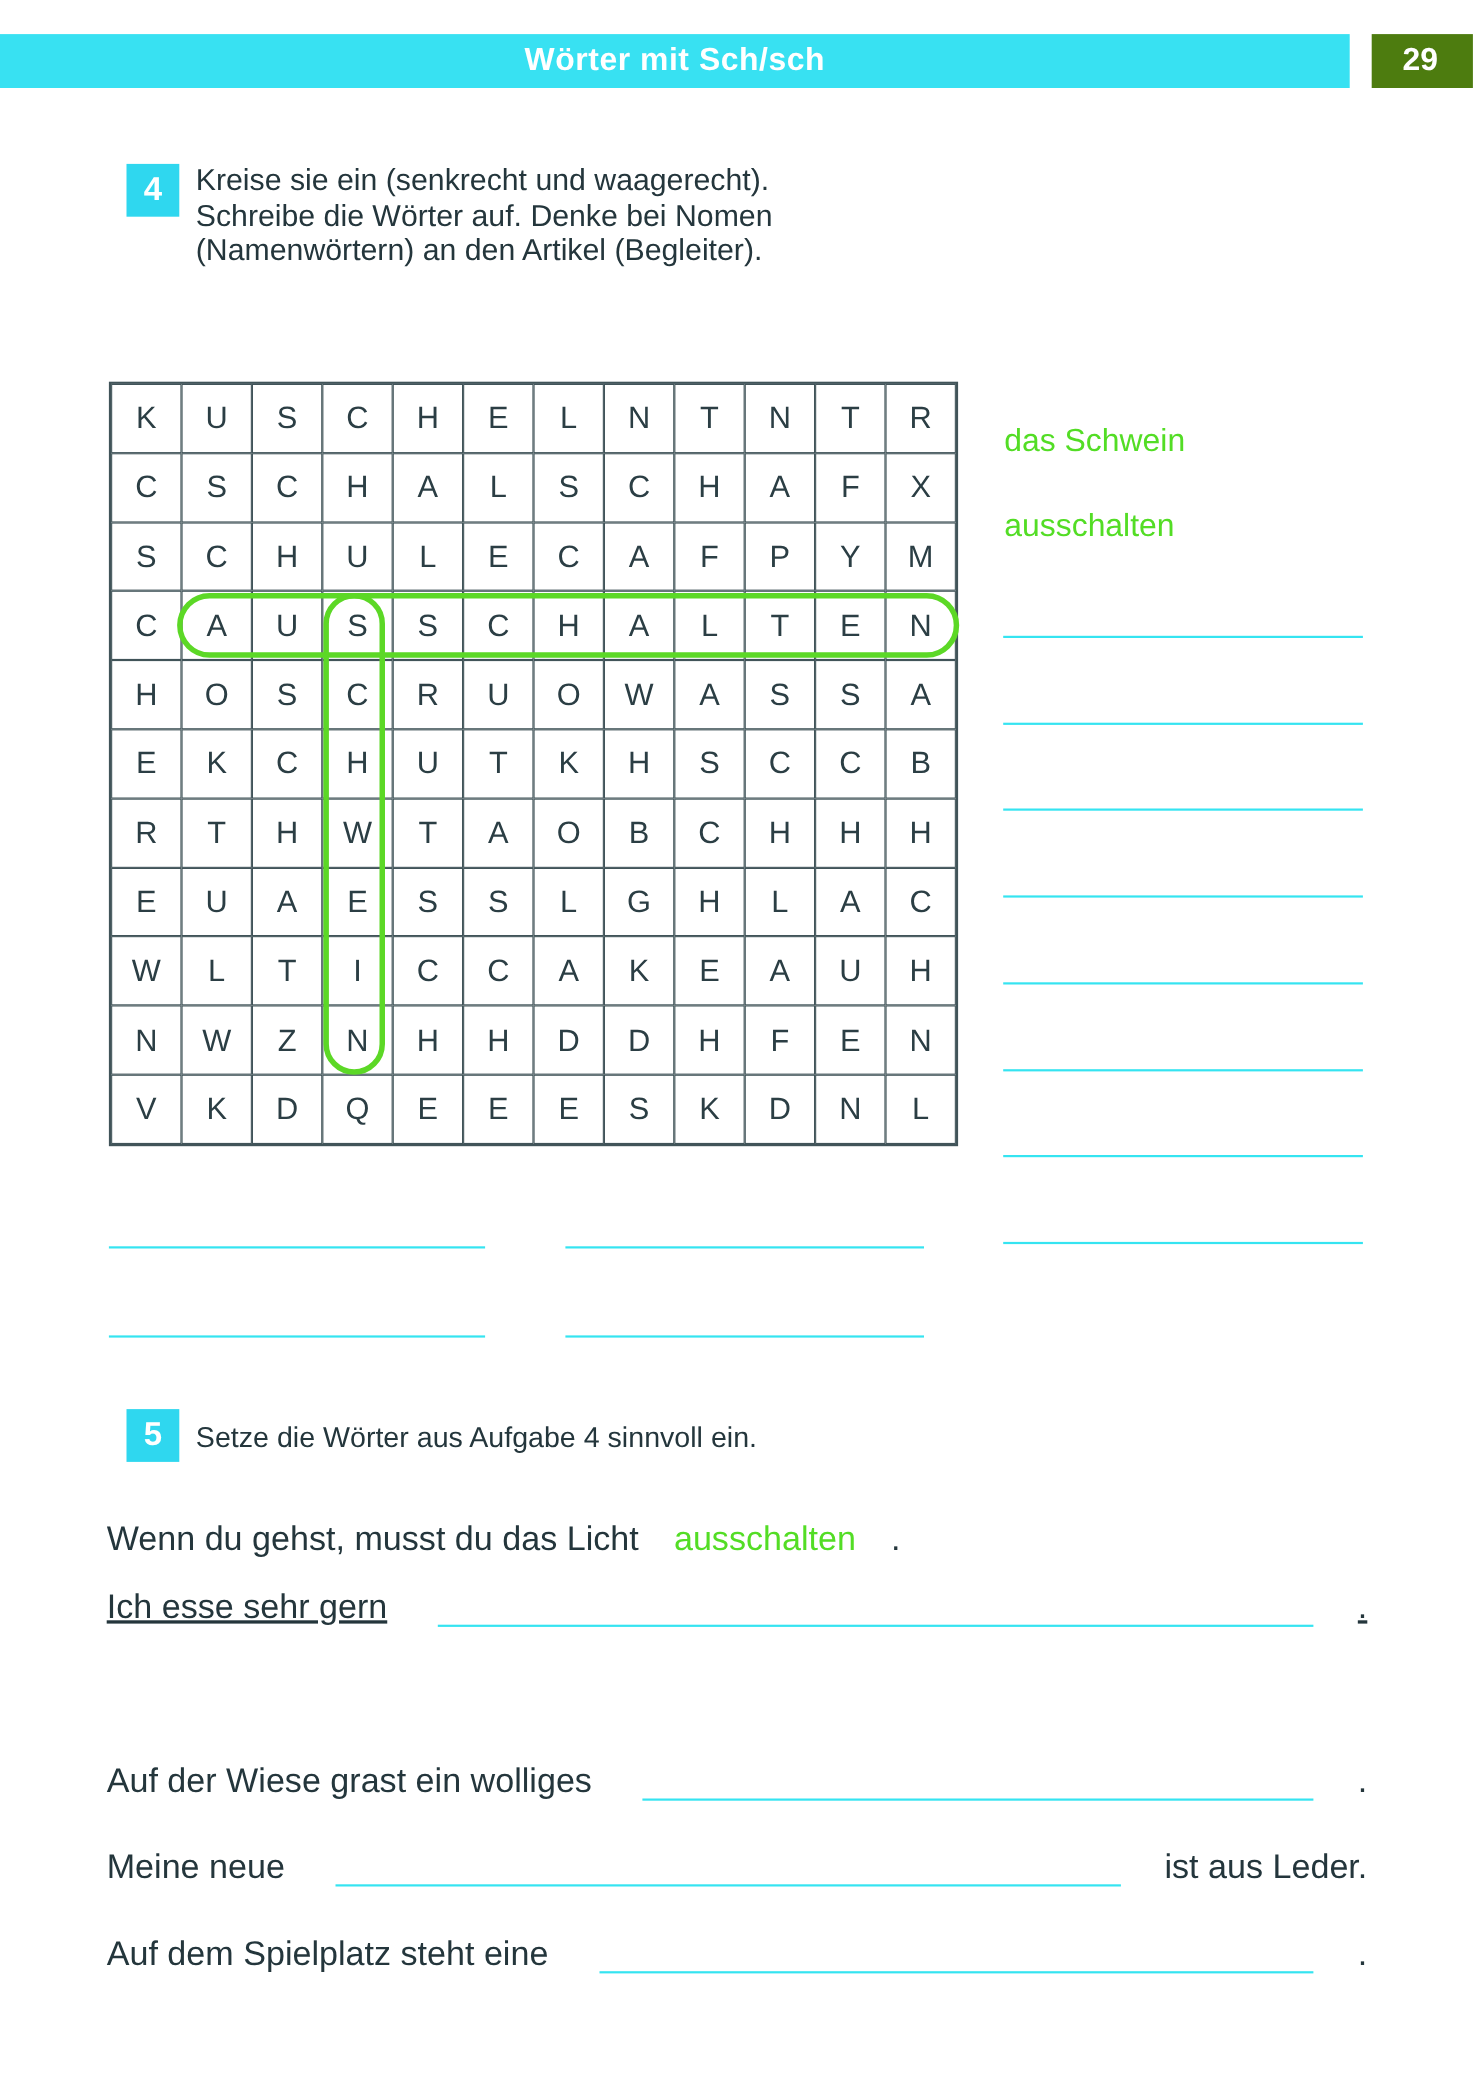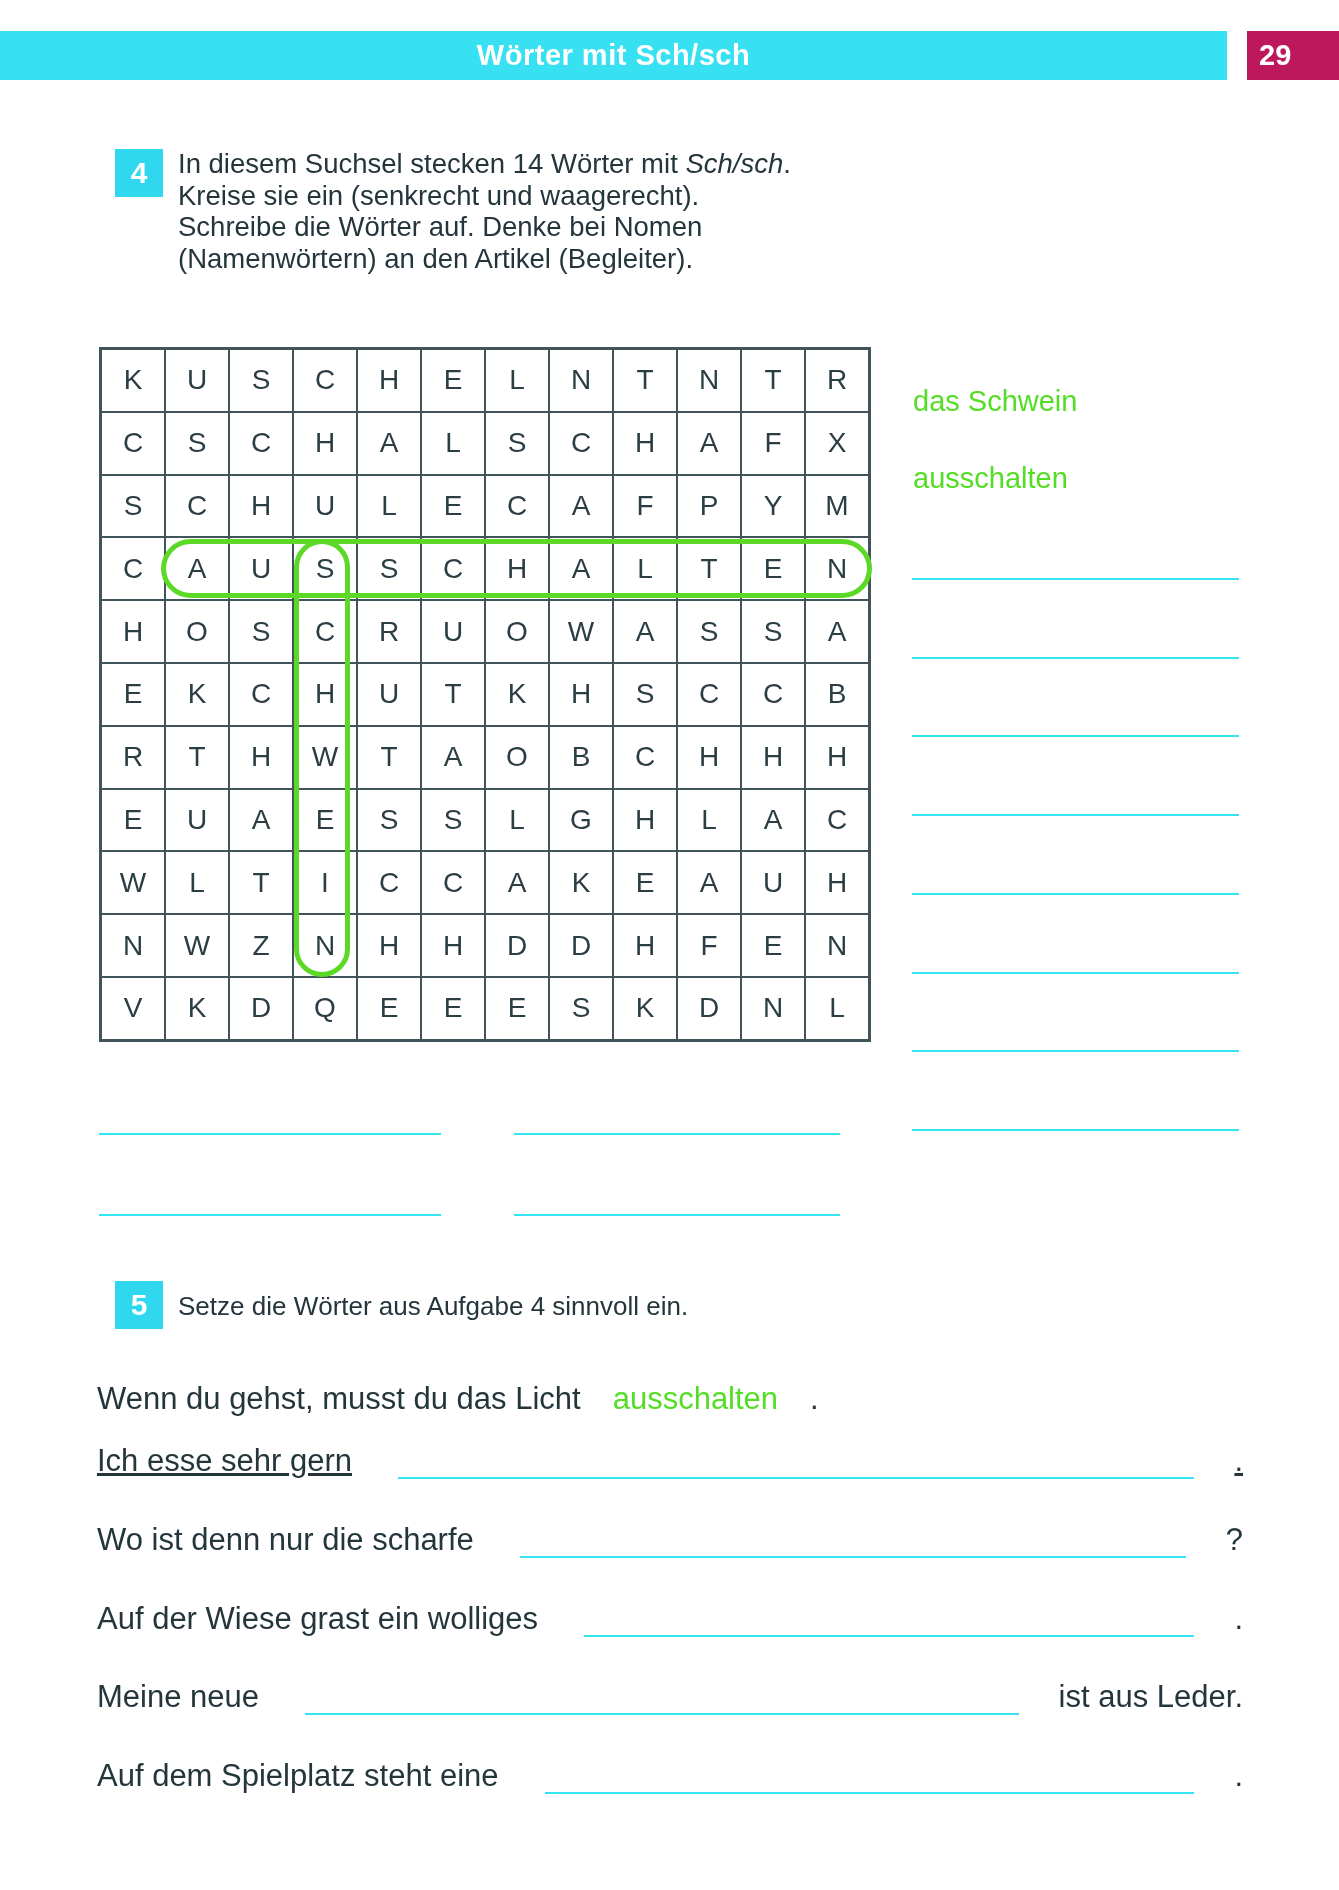--- a/index.html
+++ b/index.html
@@ -8,22 +8,22 @@
     font-family:"Liberation Sans", sans-serif; color:#24363c; overflow:hidden;
   }
   
   .titlebar {
     position:absolute; left:0; top:31px; width:1227px; height:49px;
     background:#38e1f2; color:#ffffff; font-size:29px; font-weight:bold;
     display:flex; align-items:center; justify-content:center; letter-spacing:0.5px;
   }
   .pagenum-box {
     position:absolute; left:1247px; top:31px; width:92px; height:49px;
-    background:#be185d; color:#ffffff; font-size:29px; font-weight:bold;
-    display:flex; align-items:center; padding-left:12px; box-sizing:border-box;
+    background:#4d7c0f; color:#ffffff; font-size:29px; font-weight:bold;
+    display:flex; align-items:center; padding-left:28px; box-sizing:border-box;
   }
   
   .badge {
     position:absolute; width:48px; height:48px; background:#2fd7ef;
     color:#ffffff; font-size:30px; font-weight:bold;
     display:flex; align-items:center; justify-content:center;
   }
   #badge4 { left:115px; top:149px; }
   #badge5 { left:115px; top:1281px; }
   
@@ -74,21 +74,20 @@
 
   <div class="titlebar">
     <span>Wörter mit Sch/sch</span>
   </div>
   <div class="pagenum-box">
     <span>29</span>
   </div>
 
   <div class="badge" id="badge4">4</div>
   <div class="instr">
-    <div><span>In diesem Suchsel stecken 14 Wörter mit </span><em>Sch/sch</em><span>.</span></div>
     <div>Kreise sie ein (senkrecht und waagerecht).</div>
     <div>Schreibe die Wörter auf. Denke bei Nomen</div>
     <div>(Namenwörtern) an den Artikel (Begleiter).</div>
   </div>
 
   <div class="wordsearch" id="grid">
       <div class="cell">K</div>
       <div class="cell">U</div>
       <div class="cell">S</div>
       <div class="cell">C</div>
@@ -246,25 +245,20 @@
     <div class="ansline" style="left: 912px; width: 327px; top: 1129px;"></div>
     <div class="ansline" style="left: 99px; width: 342px; top: 1133px;"></div>
     <div class="ansline" style="left: 514px; width: 326px; top: 1133px;"></div>
     <div class="ansline" style="left: 99px; width: 342px; top: 1214px;"></div>
     <div class="ansline" style="left: 514px; width: 326px; top: 1214px;"></div>
     <div class="sentence" style="top: 1443px; text-decoration: underline;">
       <span>Ich esse sehr gern</span>
       <span class="blank"></span>
       <span>.</span>
     </div>
-    <div class="sentence" style="top: 1522px;">
-      <span>Wo ist denn nur die scharfe</span>
-      <span class="blank"></span>
-      <span>?</span>
-    </div>
     <div class="sentence" style="top: 1601px;">
       <span>Auf der Wiese grast ein wolliges</span>
       <span class="blank"></span>
       <span>.</span>
     </div>
     <div class="sentence" style="top: 1679px;">
       <span>Meine neue</span>
       <span class="blank"></span>
       <span>ist aus Leder.</span>
     </div>

